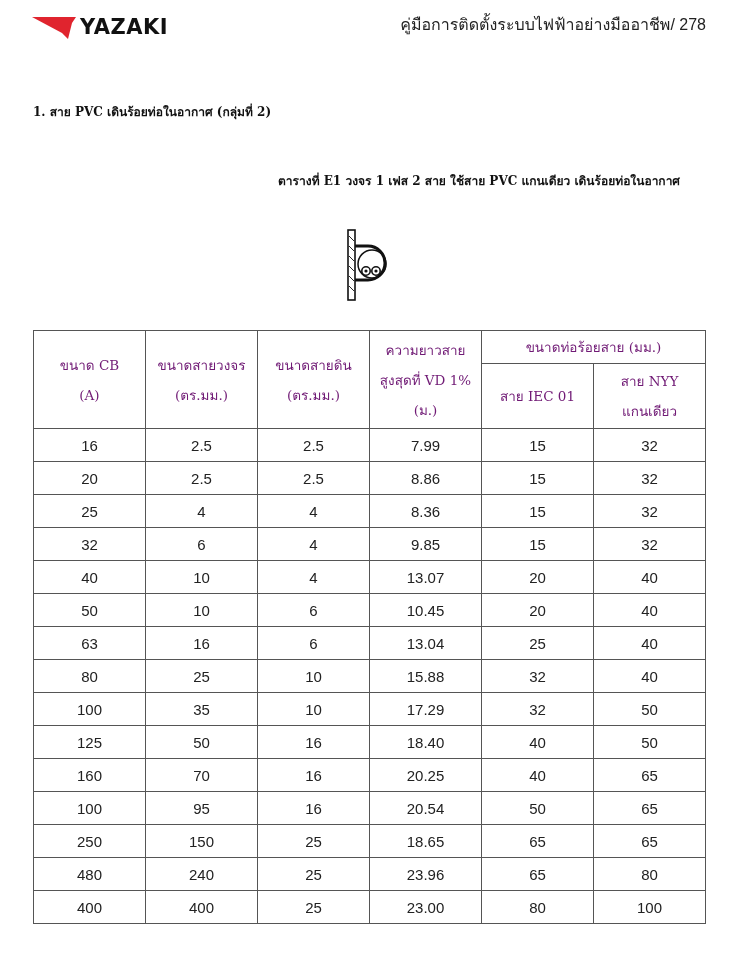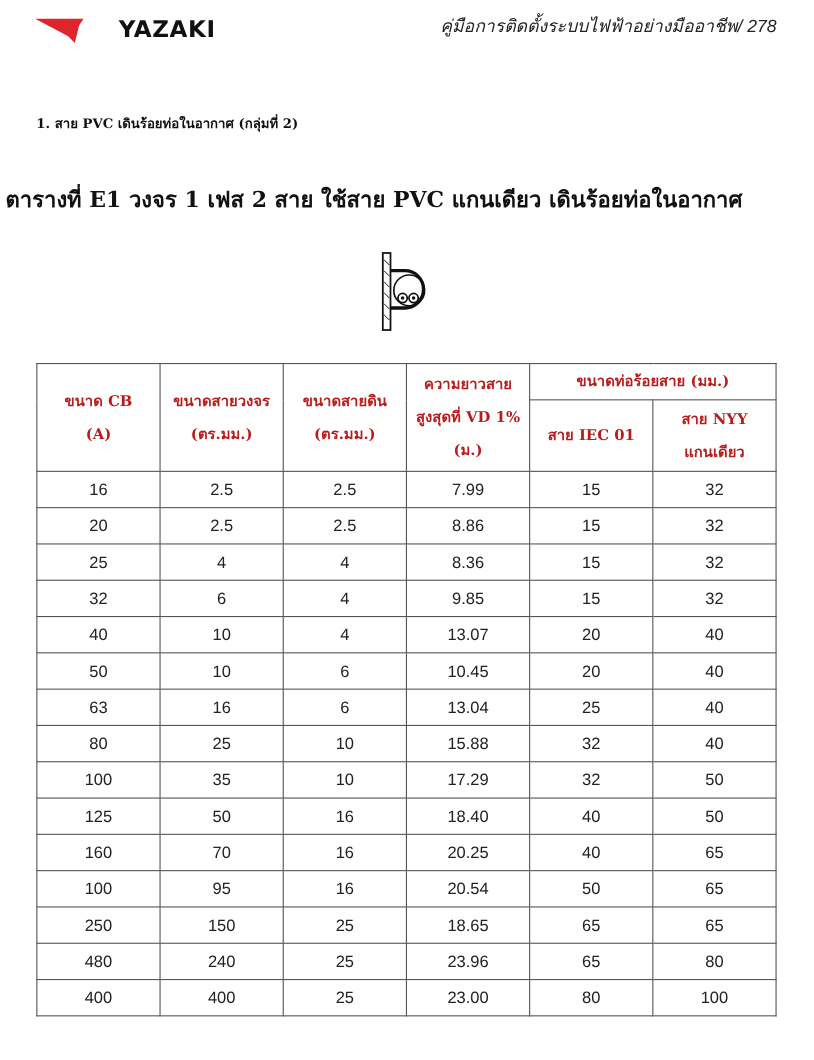--- a/index.html
+++ b/index.html
@@ -21,21 +21,20 @@
       width: 740px;
       height: 50px;
     }
     .logo {
       position: absolute;
       left: 32px;
       top: 14px;
       height: 26px;
       display: flex;
       align-items: center;
-      gap: 28px;
     }
     .logo-mark {
       width: 44px;
       height: 24px;
       display: block;
     }
     .logo-text {
       font-family: "DejaVu Sans", "Liberation Sans", sans-serif;
       font-weight: bold;
       font-size: 21px;
@@ -45,41 +44,40 @@
       line-height: 24px;
     }
     .doc-title {
       position: absolute;
       right: 34px;
       top: 14px;
       font-size: 16px;
       color: #222222;
       line-height: 22px;
       white-space: nowrap;
-      font-style: italic;
     }
     .section-heading {
       position: absolute;
       left: 33px;
       top: 100px;
       font-family: "DejaVu Serif", "Liberation Serif", serif;
       font-weight: bold;
       font-size: 12px;
       line-height: 24px;
       white-space: nowrap;
     }
     .table-caption {
       position: absolute;
       left: 0;
       width: 680px;
       top: 169px;
-      text-align: center;
+      text-align: right;
       font-family: "DejaVu Serif", "Liberation Serif", serif;
       font-weight: bold;
-      font-size: 20px;
+      font-size: 12px;
       line-height: 24px;
       white-space: nowrap;
     }
     .diagram {
       position: absolute;
       left: 344px;
       top: 228px;
       width: 52px;
       height: 74px;
     }
@@ -93,24 +91,24 @@
       font-family: "Liberation Sans", "DejaVu Sans", sans-serif;
     }
     .data-table th, .data-table td {
       border: 1.5px solid #555555;
       text-align: center;
       vertical-align: middle;
       padding: 0;
     }
     .data-table th {
       font-family: "DejaVu Serif", "Liberation Serif", serif;
-      font-weight: bold;
+      font-weight: normal;
       font-size: 13.5px;
       line-height: 30px;
-      color: #b91c1c;
+      color: #701a75;
     }
     .data-table td {
       font-size: 15px;
       height: 32px;
       color: #222222;
     }
     .th-top { height: 32px; }
     .th-bottom { height: 64px; }
     .th-line { display: block; }
     .col { width: 112px; }

